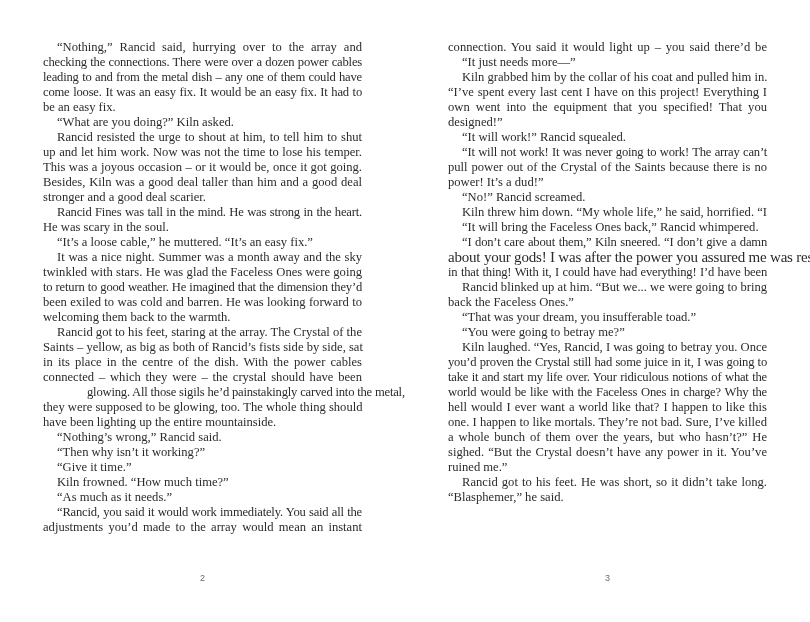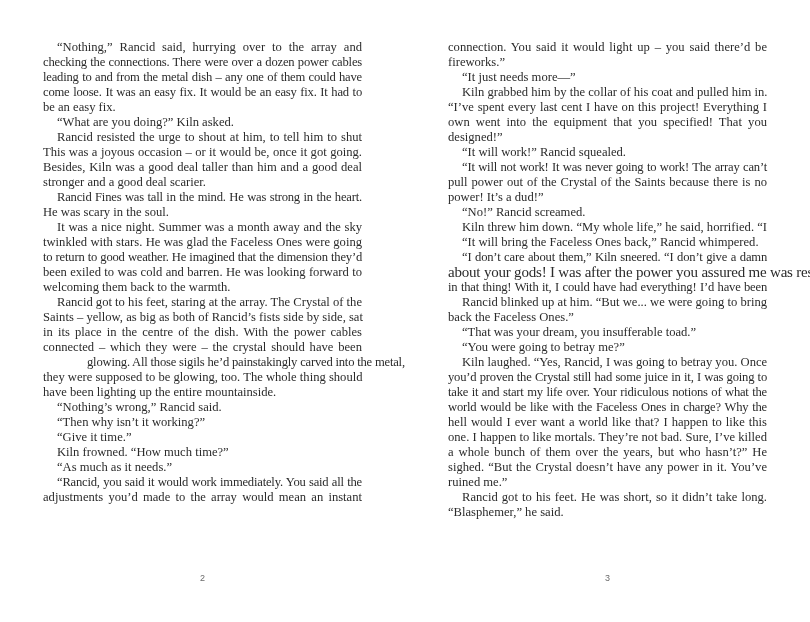--- a/index.html
+++ b/index.html
@@ -34,25 +34,27 @@
 <div class="spread">
   <div class="page left">
     <div class="col" id="left-col">
         <span class="line indent">“Nothing,” Rancid said, hurrying over to the array and</span>
         <span class="line" style="letter-spacing: -0.2px;">checking the connections. There were over a dozen power cables</span>
         <span class="line" style="letter-spacing: -0.2px;">leading to and from the metal dish – any one of them could have</span>
         <span class="line" style="letter-spacing: -0.2px;">come loose. It was an easy fix. It would be an easy fix. It had to</span>
         <span class="line end">be an easy fix.</span>
         <span class="line indent end">“What are you doing?” Kiln asked.</span>
         <span class="line indent">Rancid resisted the urge to shout at him, to tell him to shut</span>
+        <span class="line">up and let him work. Now was not the time to lose his temper.</span>
         <span class="line">This was a joyous occasion – or it would be, once it got going.</span>
         <span class="line">Besides, Kiln was a good deal taller than him and a good deal</span>
         <span class="line end">stronger and a good deal scarier.</span>
         <span class="line indent" style="letter-spacing: -0.2px;">Rancid Fines was tall in the mind. He was strong in the heart.</span>
         <span class="line end">He was scary in the soul.</span>
+        <span class="line indent end">“It’s a loose cable,” he muttered. “It’s an easy fix.”</span>
         <span class="line indent">It was a nice night. Summer was a month away and the sky</span>
         <span class="line">twinkled with stars. He was glad the Faceless Ones were going</span>
         <span class="line" style="letter-spacing: -0.2px;">to return to good weather. He imagined that the dimension they’d</span>
         <span class="line">been exiled to was cold and barren. He was looking forward to</span>
         <span class="line end">welcoming them back to the warmth.</span>
         <span class="line indent">Rancid got to his feet, staring at the array. The Crystal of the</span>
         <span class="line">Saints – yellow, as big as both of Rancid’s fists side by side, sat</span>
         <span class="line">in its place in the centre of the dish. With the power cables</span>
         <span class="line">connected – which they were – the crystal should have been</span>
         <span class="line" style="letter-spacing: -0.2px; margin-left: 44px;">glowing. All those sigils he’d painstakingly carved into the metal,</span>
@@ -64,21 +66,20 @@
         <span class="line indent end">Kiln frowned. “How much time?”</span>
         <span class="line indent end">“As much as it needs.”</span>
         <span class="line indent" style="letter-spacing: -0.2px;">“Rancid, you said it would work immediately. You said all the</span>
         <span class="line">adjustments you’d made to the array would mean an instant</span>
       </div>
     <div class="pnum">2</div>
   </div>
   <div class="page right">
     <div class="col" id="right-col">
         <span class="line">connection. You said it would light up – you said there’d be</span>
-        <span class="line end">fireworks.”</span>
         <span class="line indent end">“It just needs more—”</span>
         <span class="line indent">Kiln grabbed him by the collar of his coat and pulled him in.</span>
         <span class="line">“I’ve spent every last cent I have on this project! Everything I</span>
         <span class="line">own went into the equipment that you specified! That you</span>
         <span class="line end">designed!”</span>
         <span class="line indent end">“It will work!” Rancid squealed.</span>
         <span class="line indent" style="letter-spacing: -0.2px;">“It will not work! It was never going to work! The array can’t</span>
         <span class="line">pull power out of the Crystal of the Saints because there is no</span>
         <span class="line end">power! It’s a dud!”</span>
         <span class="line indent end">“No!” Rancid screamed.</span>

